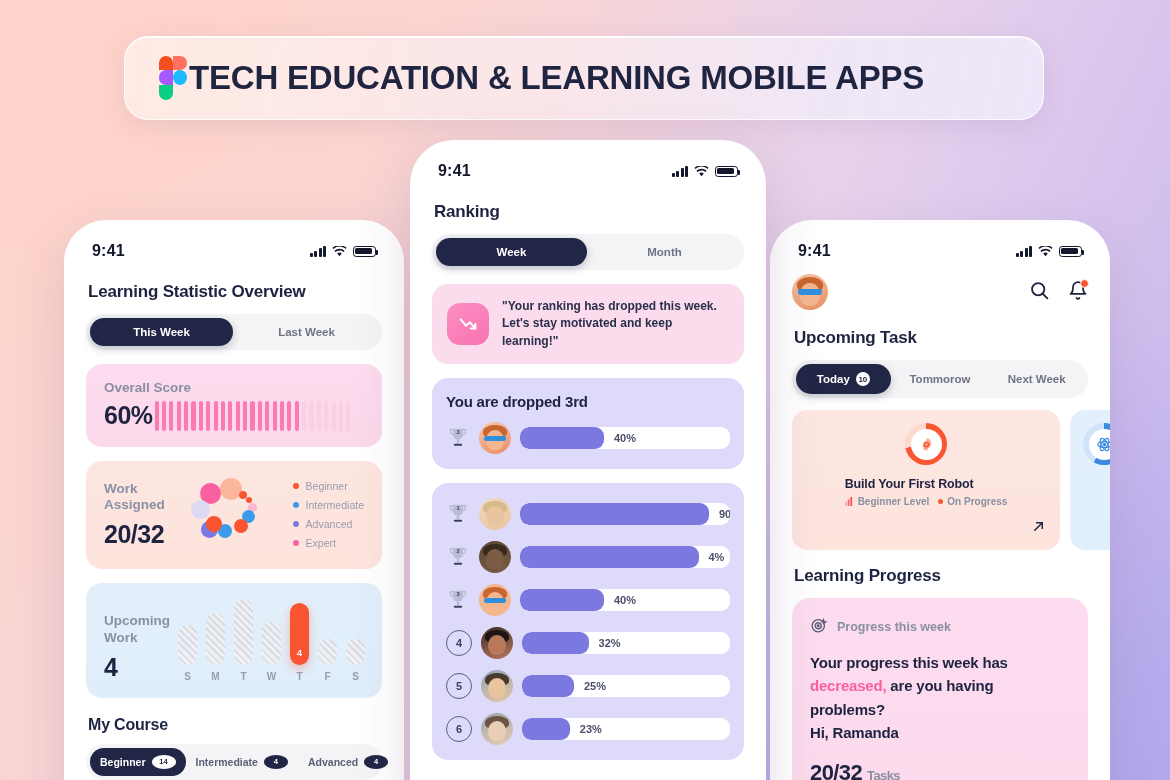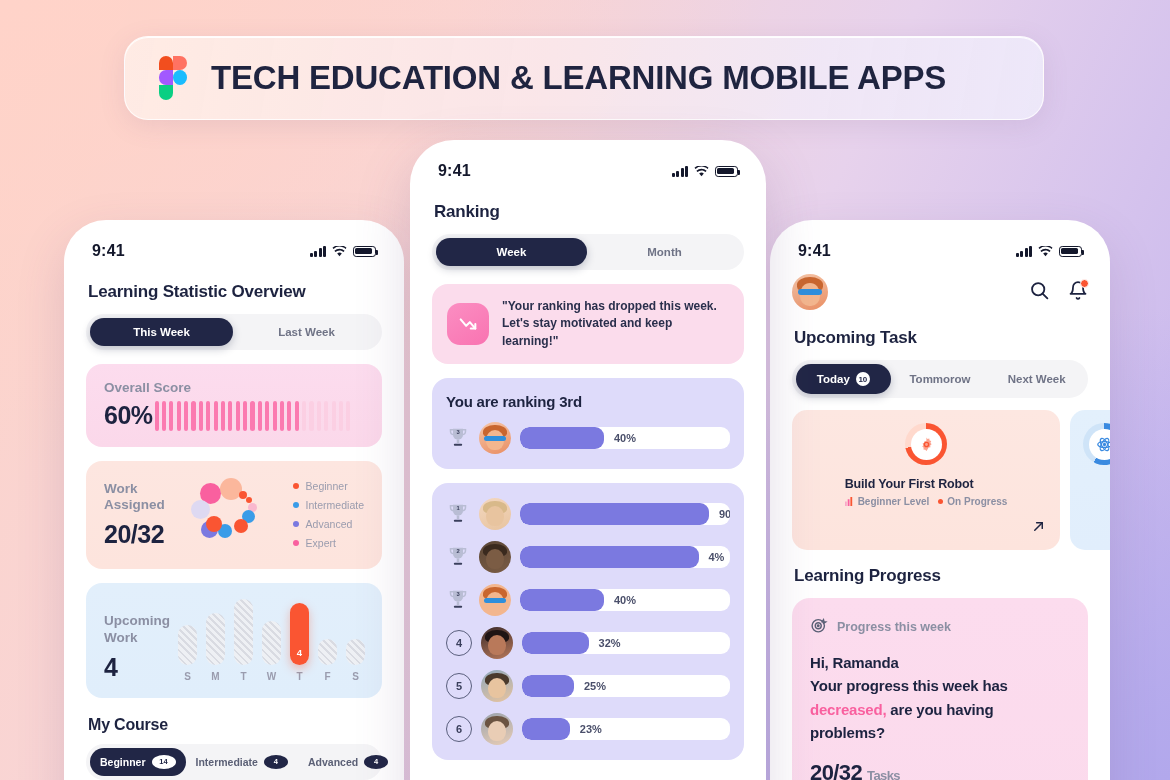--- a/index.html
+++ b/index.html
@@ -13,21 +13,21 @@
   }
   .stage{position:absolute;inset:0;}
 
   
   .banner{
     position:absolute;left:124px;top:36px;width:920px;height:84px;
     border-radius:24px;
     background:linear-gradient(100deg, rgba(255,236,229,.95) 0%, rgba(250,231,234,.92) 45%, rgba(240,232,246,.92) 75%, rgba(237,233,250,.95) 100%);
     border:1px solid rgba(255,255,255,.8);
     box-shadow:0 6px 26px rgba(120,90,140,.13), inset 0 1px 0 rgba(255,255,255,.9);
-    display:flex;align-items:center;gap:22px;padding:0 34px;box-sizing:border-box;
+    display:flex;align-items:center;padding:0 34px;box-sizing:border-box;
   }
   .figma{width:30px;height:44px;position:relative;flex:0 0 auto;}
   .figma i{position:absolute;display:block;}
   .fg-a{width:14px;height:14px;left:0;top:0;background:#f24e1e;border-radius:7px 7px 0 0;}
   .fg-b{width:14px;height:14px;left:14px;top:0;background:#ff7262;border-radius:0 7px 7px 0;}
   .fg-c{width:14px;height:15px;left:0;top:14px;background:#a259ff;border-radius:7px 0 0 7px;}
   .fg-d{width:14px;height:15px;left:14px;top:14px;background:#1abcfe;border-radius:50%;}
   .fg-e{width:14px;height:15px;left:0;top:29px;background:#0acf83;border-radius:0 0 7px 7px;}
   .banner h1{
     margin:0;font-size:33px;letter-spacing:-.2px;color:#1f2440;
@@ -389,21 +389,21 @@
         <div class="ic">
           <svg width="22" height="22" viewBox="0 0 24 24" fill="none" stroke="#fff" stroke-width="2.2" stroke-linecap="round" stroke-linejoin="round">
               <polyline points="4 7 10 14 14 10 20 17"></polyline>
               <polyline points="20 12 20 17 15 17"></polyline>
             </svg>
         </div>
         <p><span>"Your ranking has dropped this week.</span><br><span>Let's stay motivated and keep learning!"</span></p>
       </div>
 
       <div class="rankcard">
-        <div class="hd">You are ranking 3rd</div>
+        <div class="hd">You are dropped 3rd</div>
         <div class="rrow">
           <div class="trophy">
             <svg width="20" height="22" viewBox="0 0 24 26">
                 <path d="M6 2h12v7a6 6 0 0 1-12 0z" fill="#b9bdd4"></path>
                 <path d="M6 3H3v2a4 4 0 0 0 4 4M18 3h3v2a4 4 0 0 1-4 4" stroke="#b9bdd4" stroke-width="1.8" fill="none"></path>
                 <rect x="10.5" y="15" width="3" height="4" fill="#b9bdd4"></rect>
                 <rect x="7" y="20" width="10" height="2.4" rx="1.2" fill="#3a3f5c"></rect>
                 <text x="12" y="8.6" font-size="7" font-weight="700" text-anchor="middle" fill="#3a3f5c" font-family="Liberation Sans, sans-serif">3</text>
               </svg>
           </div>
@@ -657,22 +657,22 @@
             <svg width="18" height="18" viewBox="0 0 24 24" fill="none" stroke="#5b6076" stroke-width="1.9" stroke-linecap="round">
                 <circle cx="11" cy="13" r="8.2"></circle>
                 <circle cx="11" cy="13" r="4"></circle>
                 <circle cx="11" cy="13" r="1" fill="#5b6076"></circle>
                 <path d="M16 8l2-3 .6 2.6L21 8l-3 2"></path>
               </svg>
           </span>
           <span>Progress this week</span>
         </div>
         <div class="msg">
+          <div><span>Your progress this week has </span><span class="hl">decreased,</span><span> are you having problems?</span></div>
           <div>Hi, Ramanda</div>
-          <div><span>Your progress this week has </span><span class="hl">decreased,</span><span> are you having problems?</span></div>
         </div>
         <div class="tasks"><span>20/32</span><em>Tasks</em></div>
         <div class="pbar">
             <i id="pbar-fill" style="width: 62%;"></i>
           </div>
       </div>
     </div>
   </div>
 
 </div>

